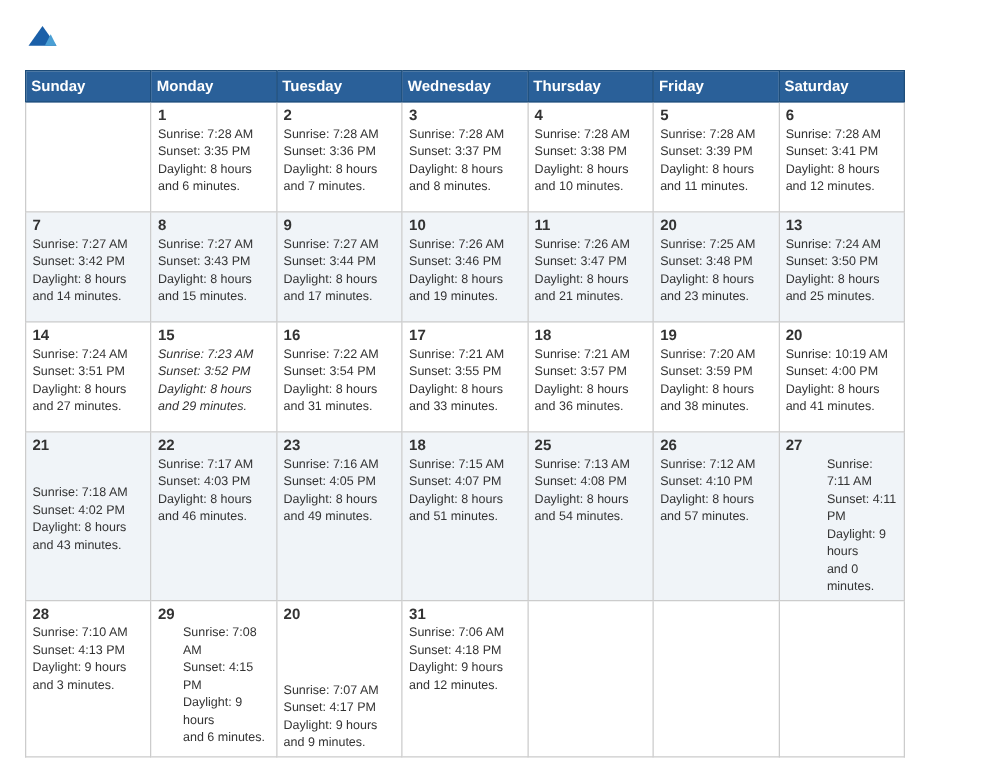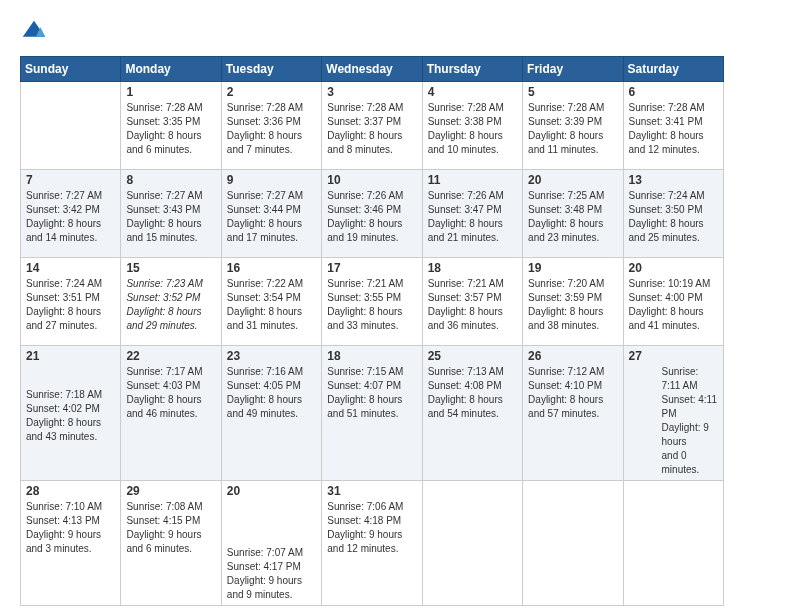--- a/index.html
+++ b/index.html
@@ -330,21 +330,21 @@
         <tr>
           <td>
             <span class="day-number">28</span>
             <div class="day-info" style="white-space: pre-line;">Sunrise: 7:10 AM
 Sunset: 4:13 PM
 Daylight: 9 hours
 and 3 minutes.</div>
           </td>
           <td>
             <span class="day-number">29</span>
-            <div class="day-info" style="white-space: pre-line;">Sunrise: 7:08 AM
+            <div class="day-info" style="white-space: pre-line; margin-left: 20px;">Sunrise: 7:08 AM
 Sunset: 4:15 PM
 Daylight: 9 hours
 and 6 minutes.</div>
           </td>
           <td>
             <span class="day-number">20</span>
             <div class="day-info" style="white-space: pre-line; margin-top: 48px;">Sunrise: 7:07 AM
 Sunset: 4:17 PM
 Daylight: 9 hours
 and 9 minutes.</div>

